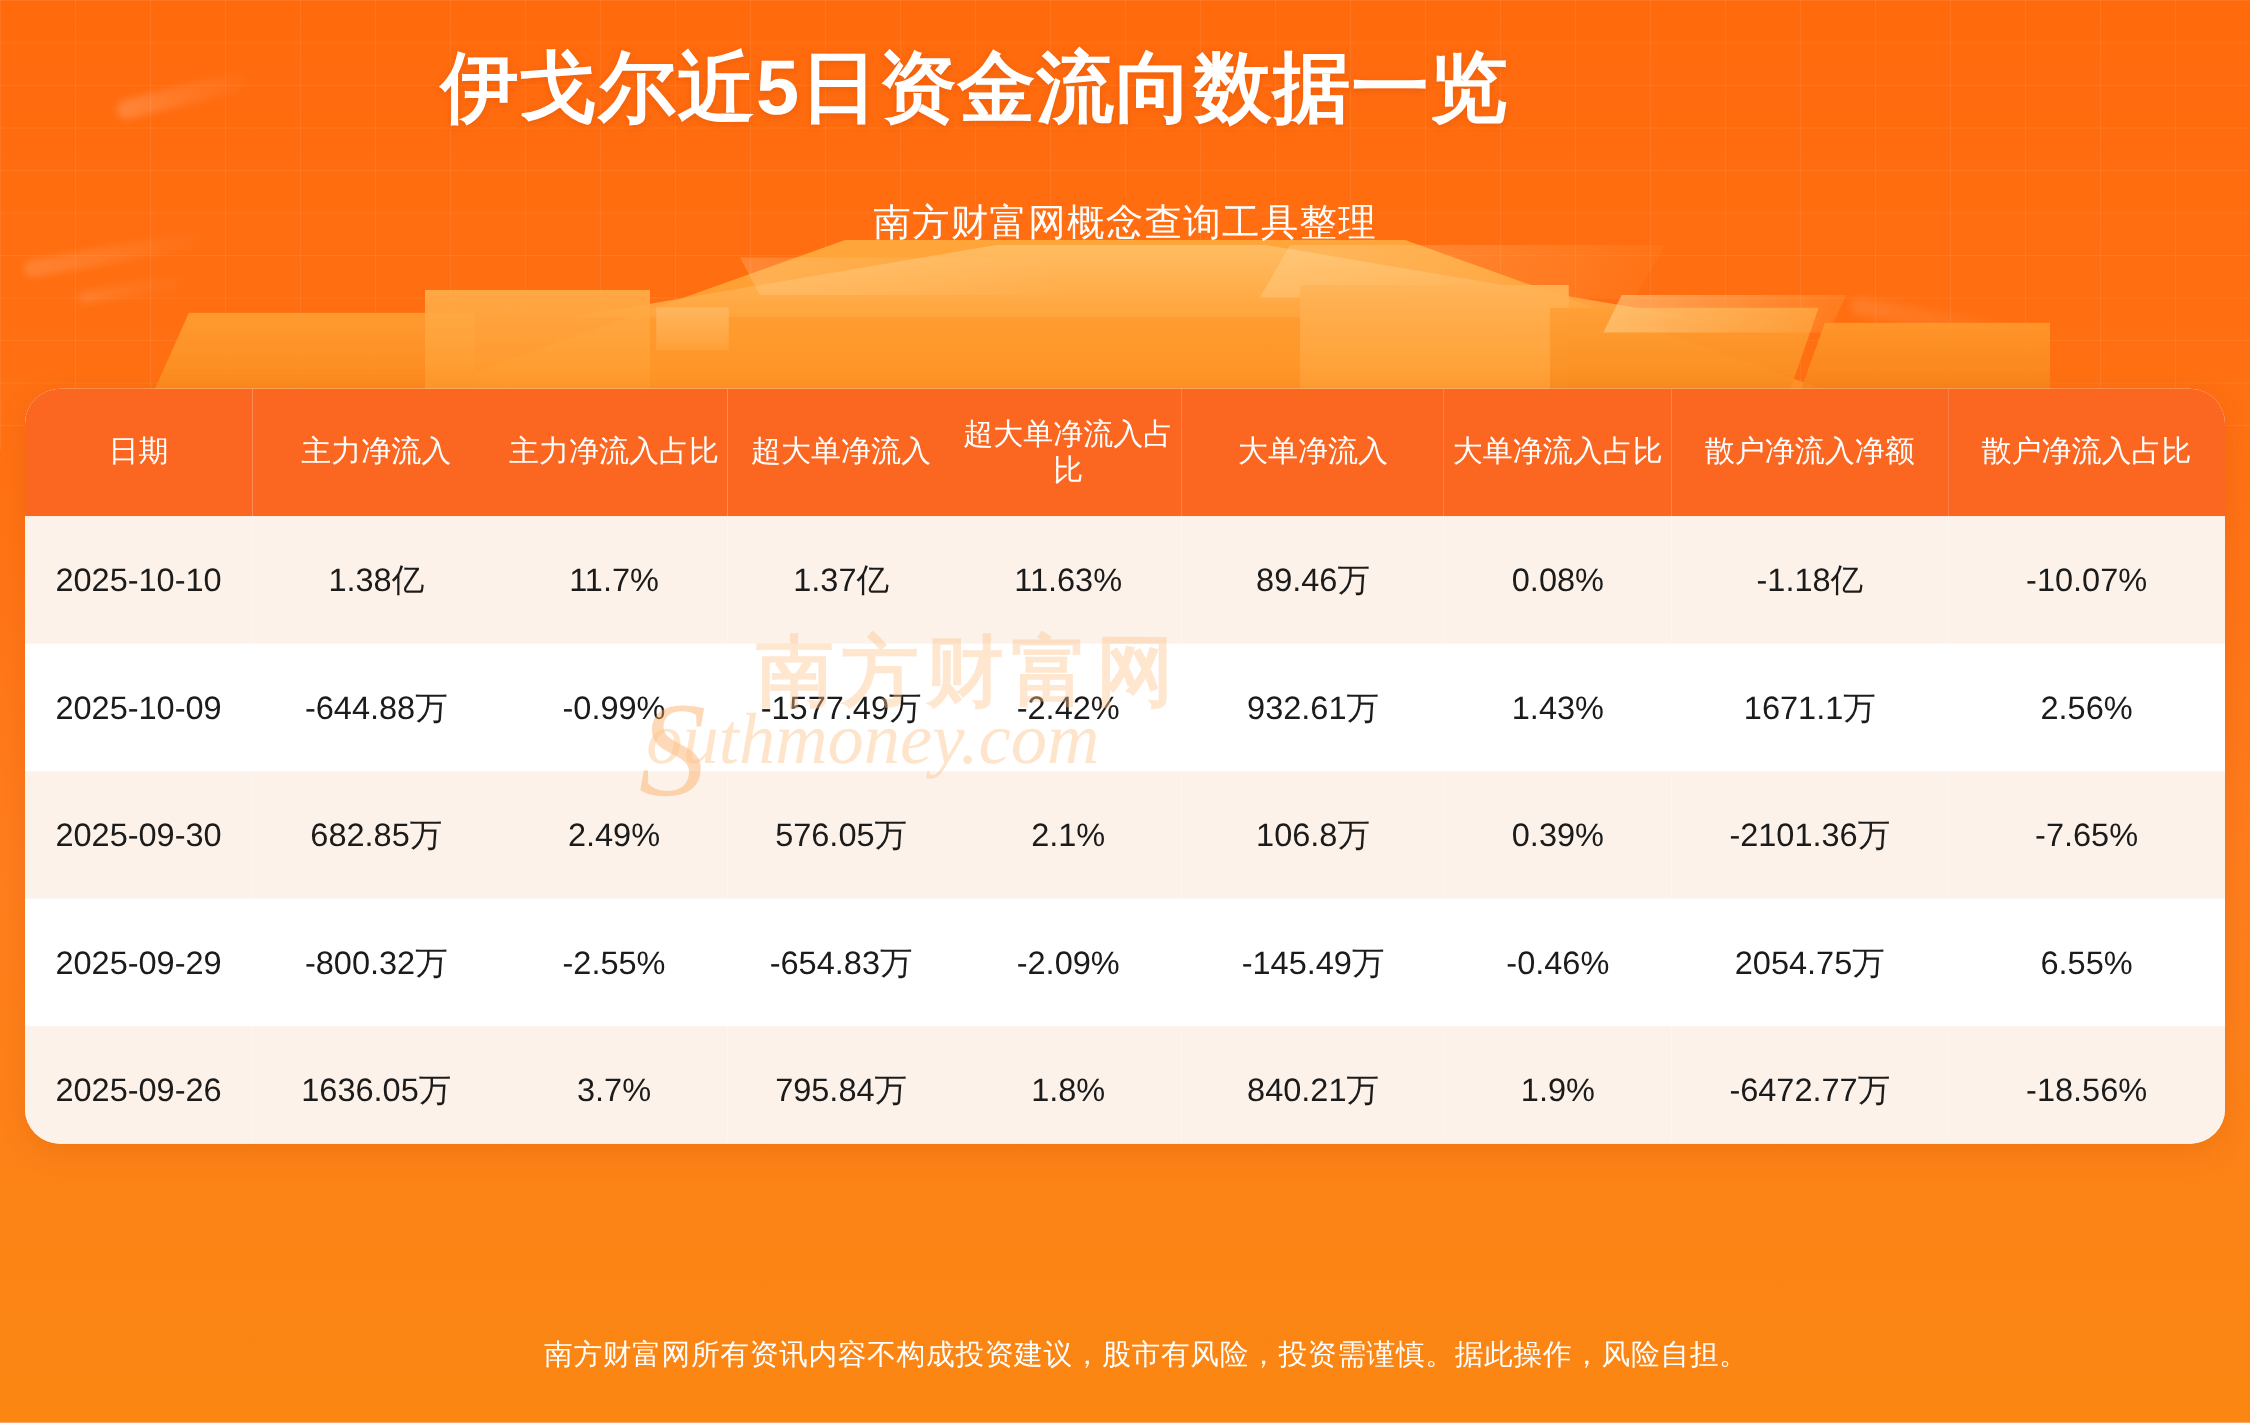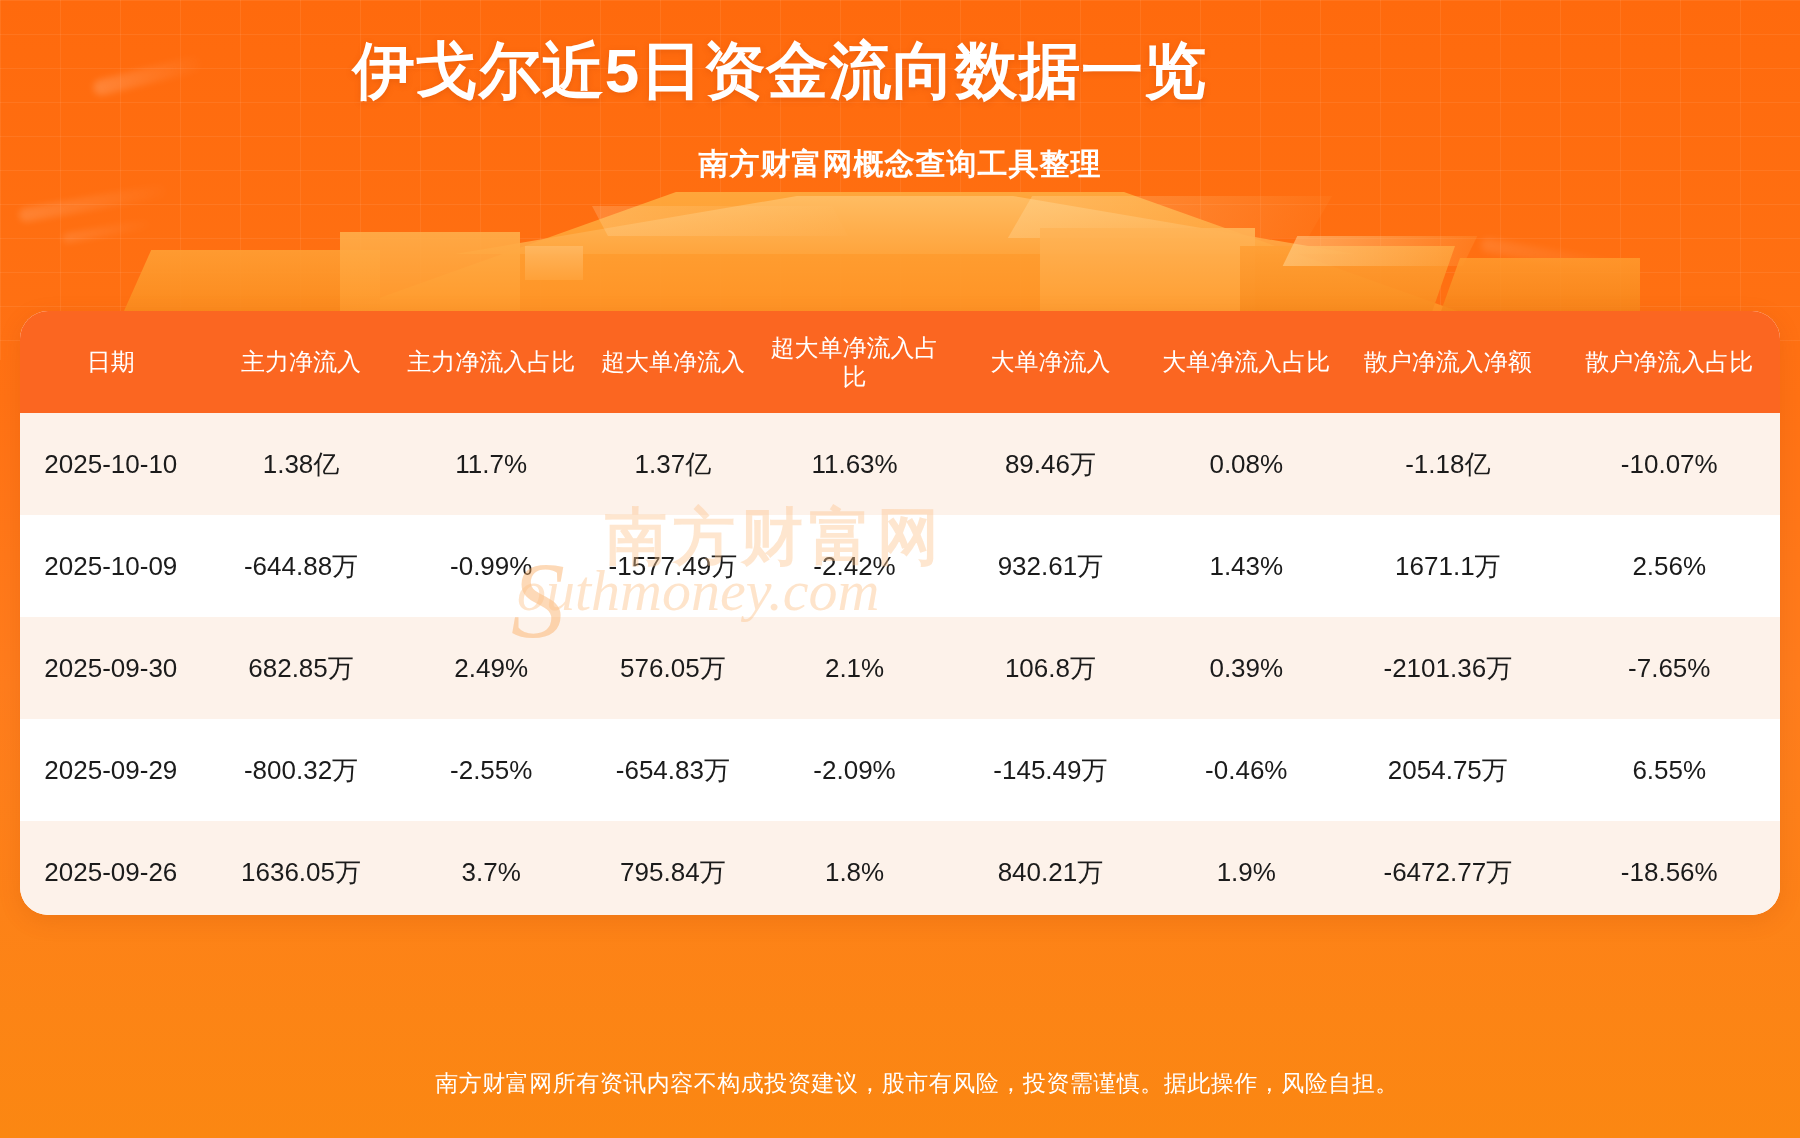--- a/index.html
+++ b/index.html
@@ -58,26 +58,26 @@
     text-align: center;
     color: #ffffff;
     font-size: 62px;
     font-weight: 700;
     letter-spacing: 1px;
     line-height: 1.2;
     text-shadow: 0 2px 6px rgba(180,60,0,0.25);
   }
   .subtitle {
     position: absolute;
-    left: 0; top: 144px;
+    left: 0; top: 158px;
     width: 1800px;
     text-align: center;
     color: #ffffff;
     font-size: 30px;
-    font-weight: 700;
+    font-weight: 400;
     letter-spacing: 1px;
   }
 
   
   .podium { position: absolute; pointer-events: none; }
 
   .slab-main {
     left: 340px; top: 192px;
     width: 1120px; height: 120px;
     background: linear-gradient(180deg, #ffa93d 0%, #ff9526 100%);

